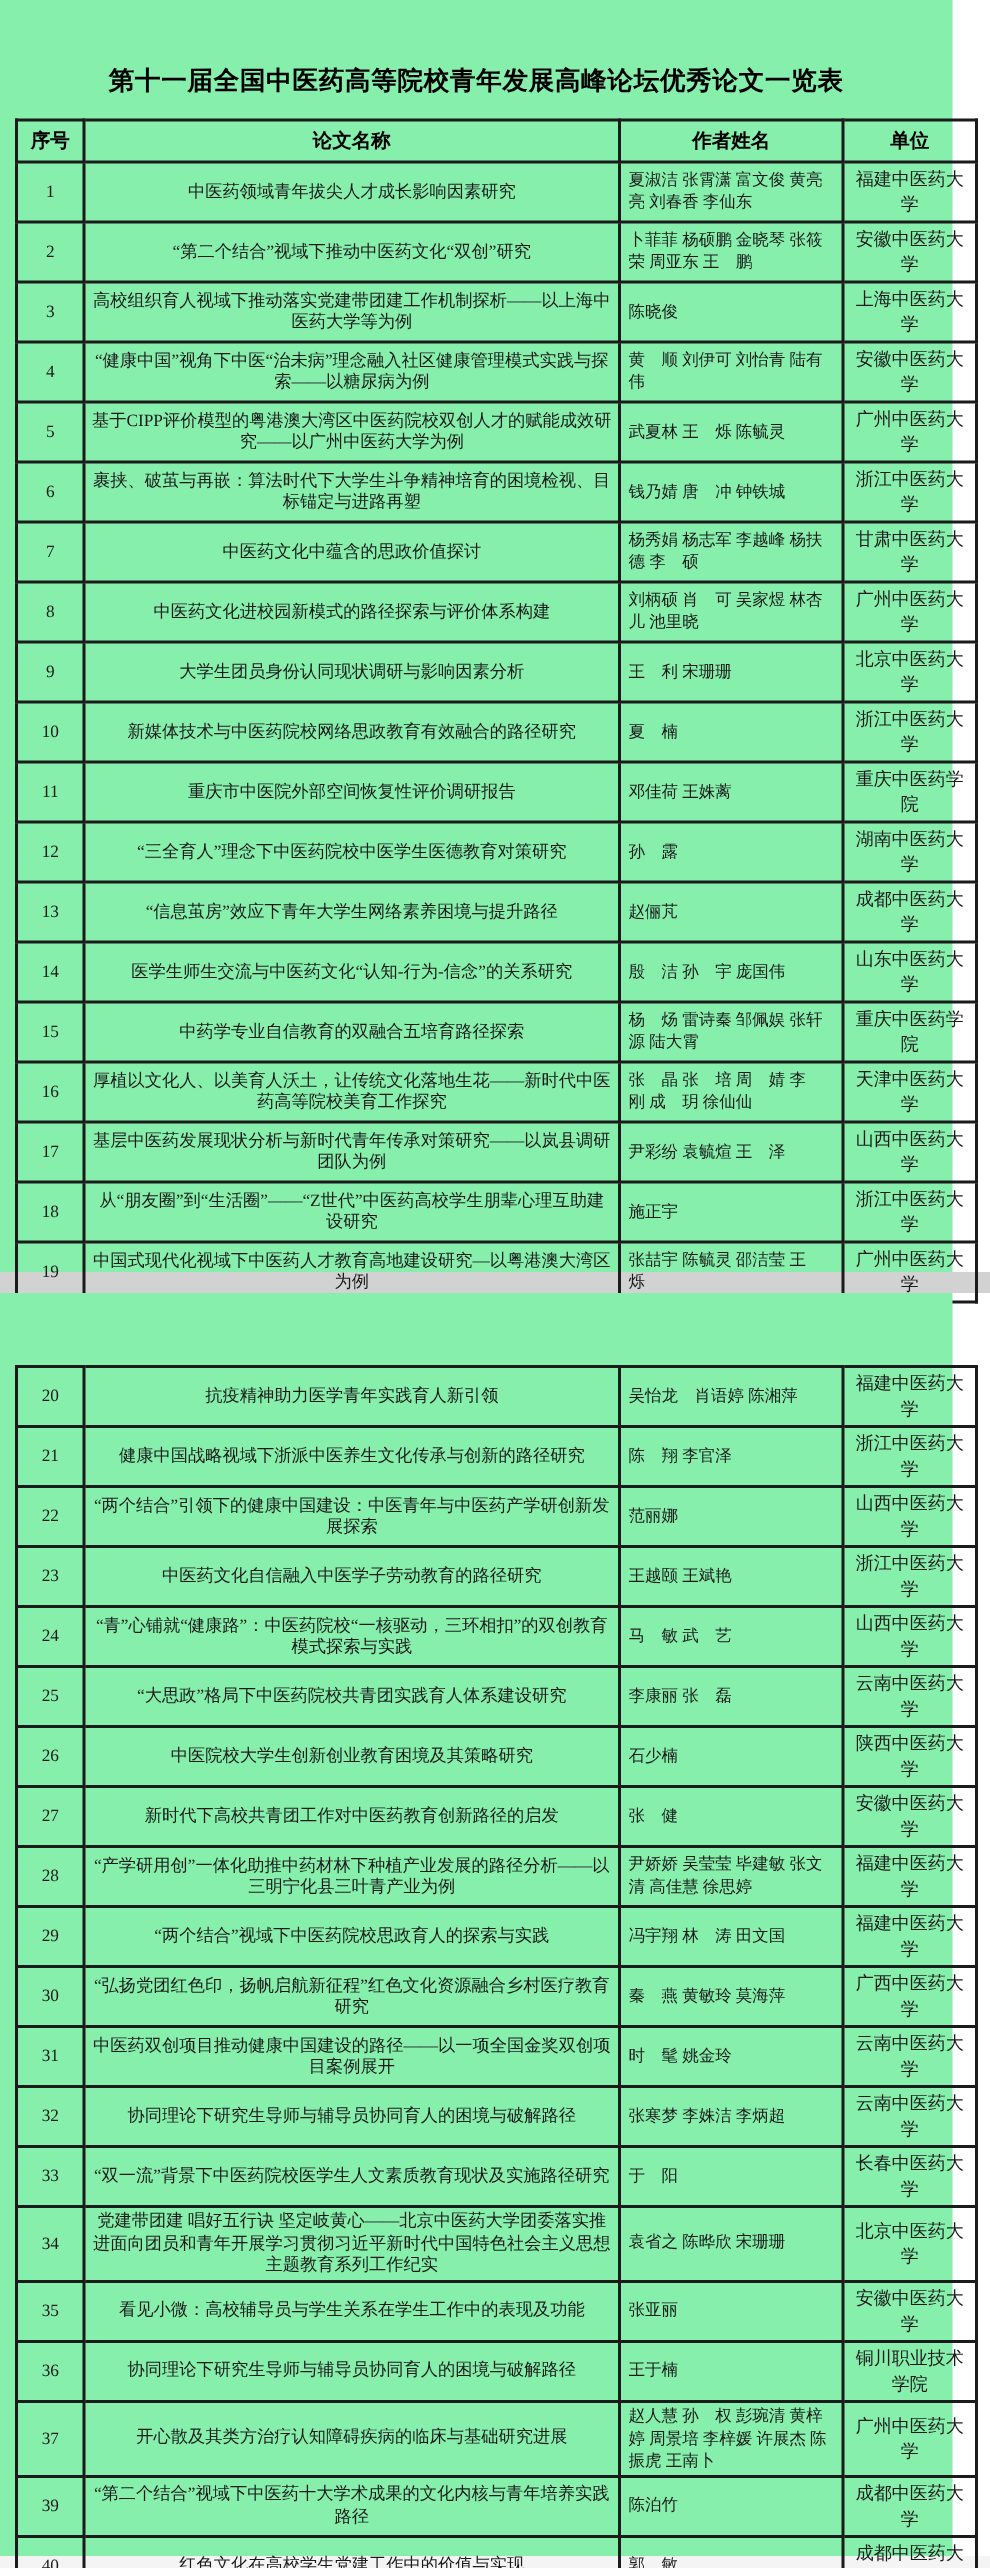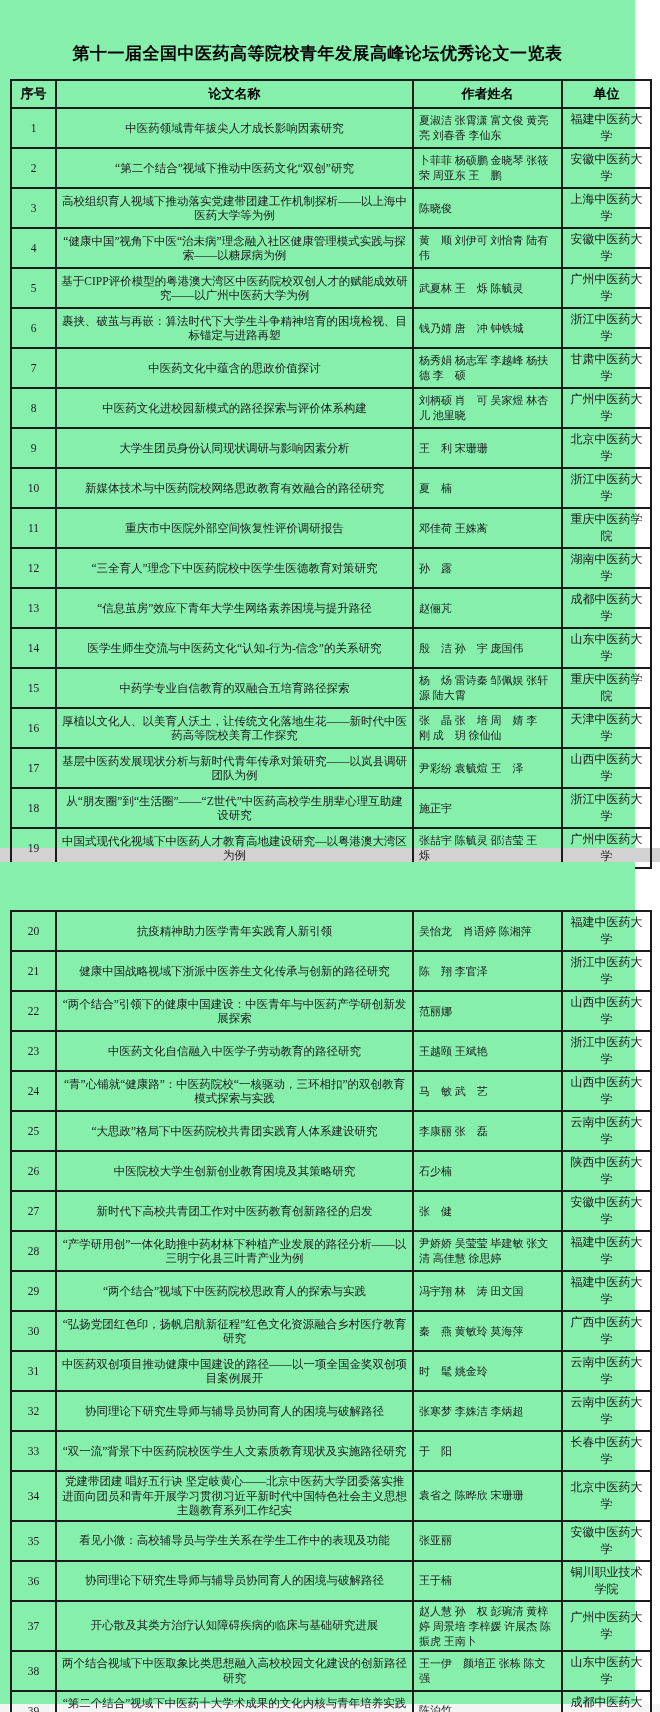--- a/index.html
+++ b/index.html
@@ -448,30 +448,20 @@
           <td class="c-no"><span>37</span></td>
           <td class="c-title">
             <span class="clamp">开心散及其类方治疗认知障碍疾病的临床与基础研究进展</span>
           </td>
           <td class="c-authors">
             <span class="clamp">赵人慧 孙　权 彭琬清 黄梓婷 周景培 李梓媛 许展杰 陈振虎 王南卜</span>
           </td>
           <td class="c-unit"><span>广州中医药大学</span></td>
         </tr>
         <tr>
-          <td class="c-no"><span>38</span></td>
-          <td class="c-title">
-            <span class="clamp">两个结合视域下中医取象比类思想融入高校校园文化建设的创新路径研究</span>
-          </td>
-          <td class="c-authors">
-            <span class="clamp">王一伊　颜培正 张栋 陈文强</span>
-          </td>
-          <td class="c-unit"><span>山东中医药大学</span></td>
-        </tr>
-        <tr>
           <td class="c-no"><span>39</span></td>
           <td class="c-title">
             <span class="clamp">“第二个结合”视域下中医药十大学术成果的文化内核与青年培养实践路径</span>
           </td>
           <td class="c-authors">
             <span class="clamp">陈泊竹</span>
           </td>
           <td class="c-unit"><span>成都中医药大学</span></td>
         </tr>
         <tr>

